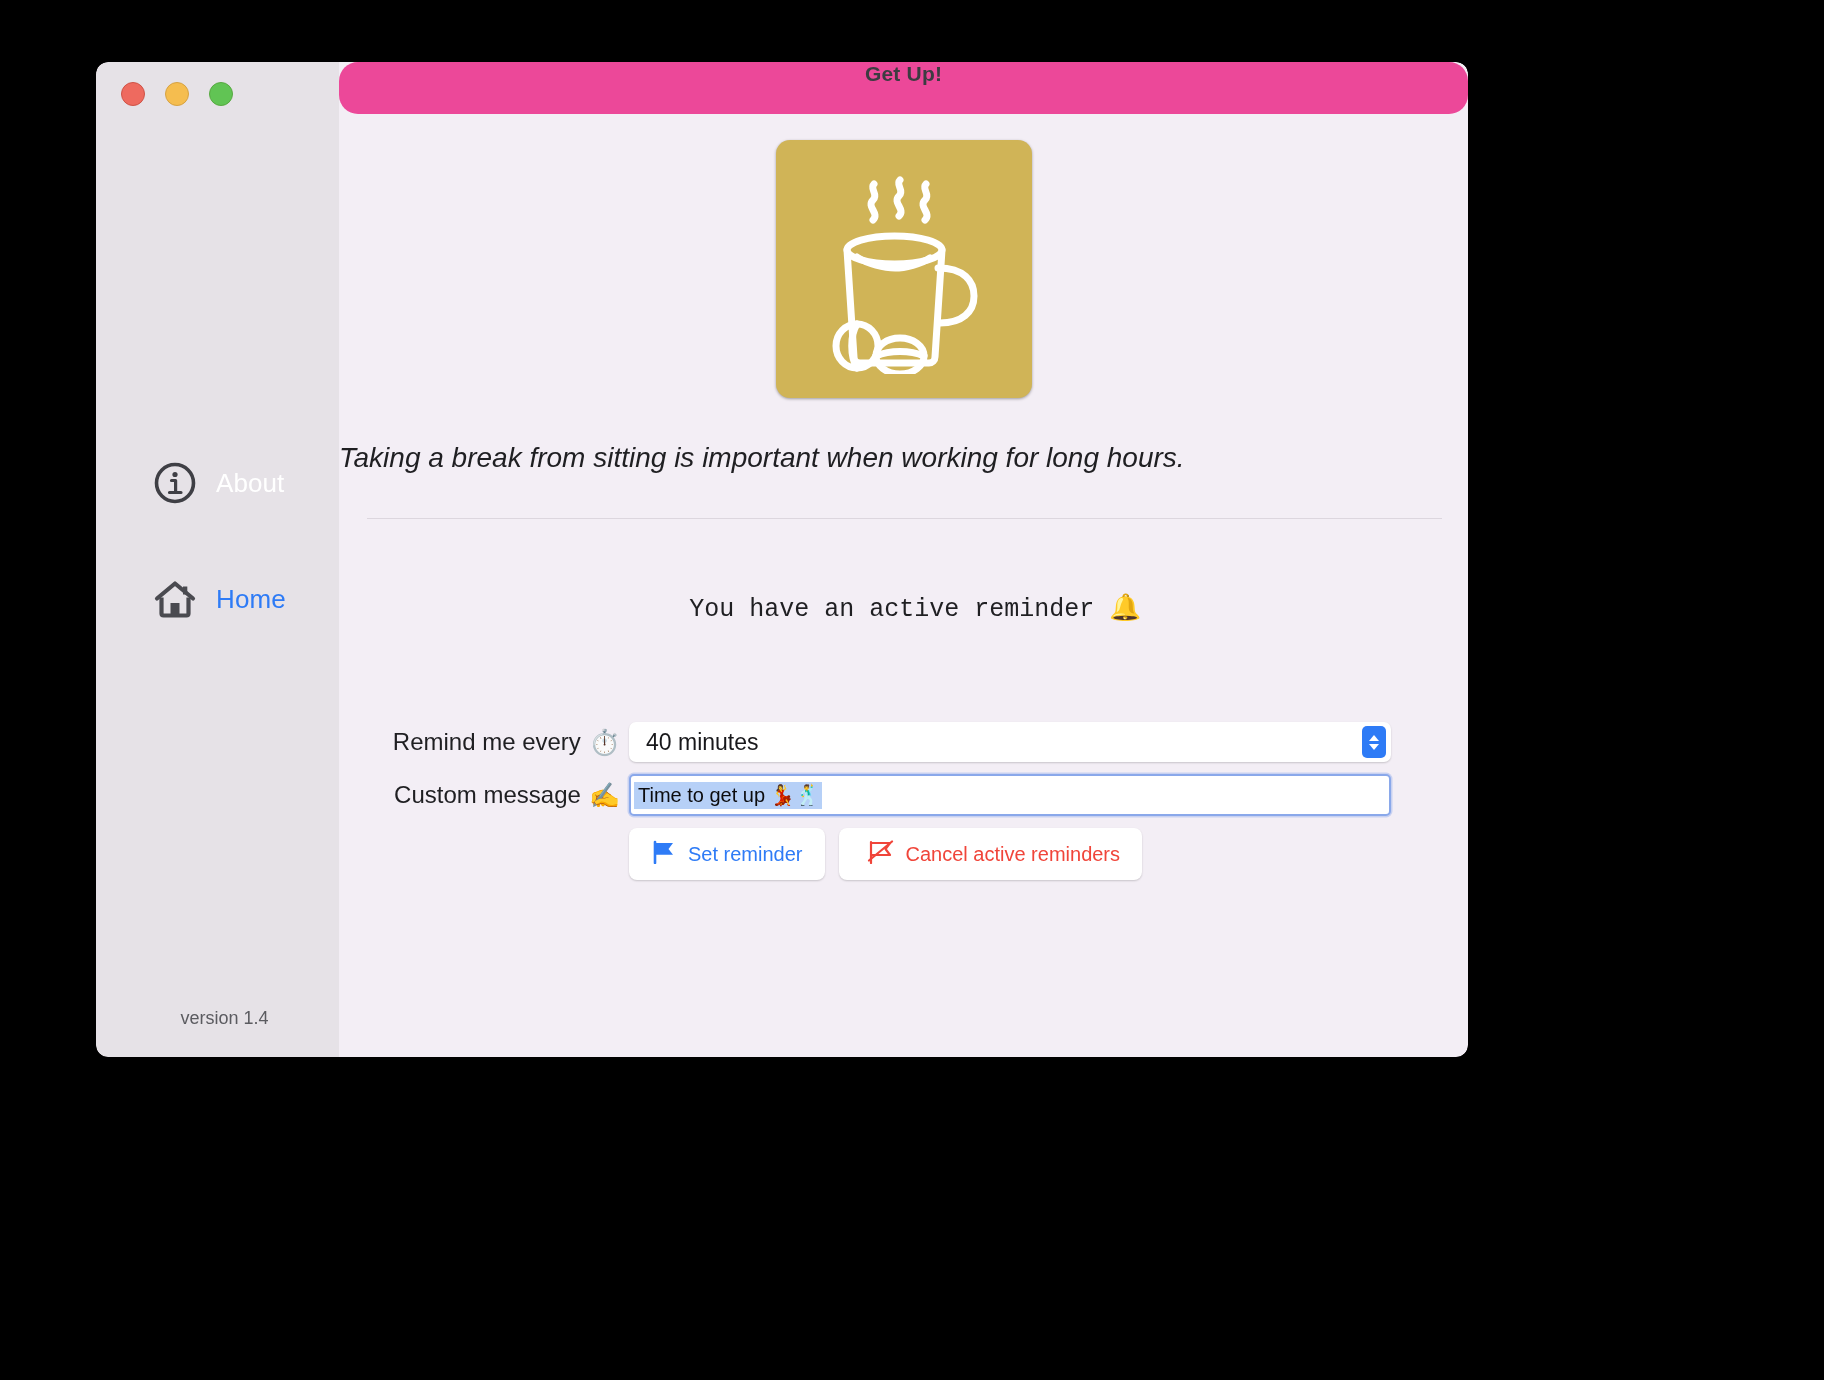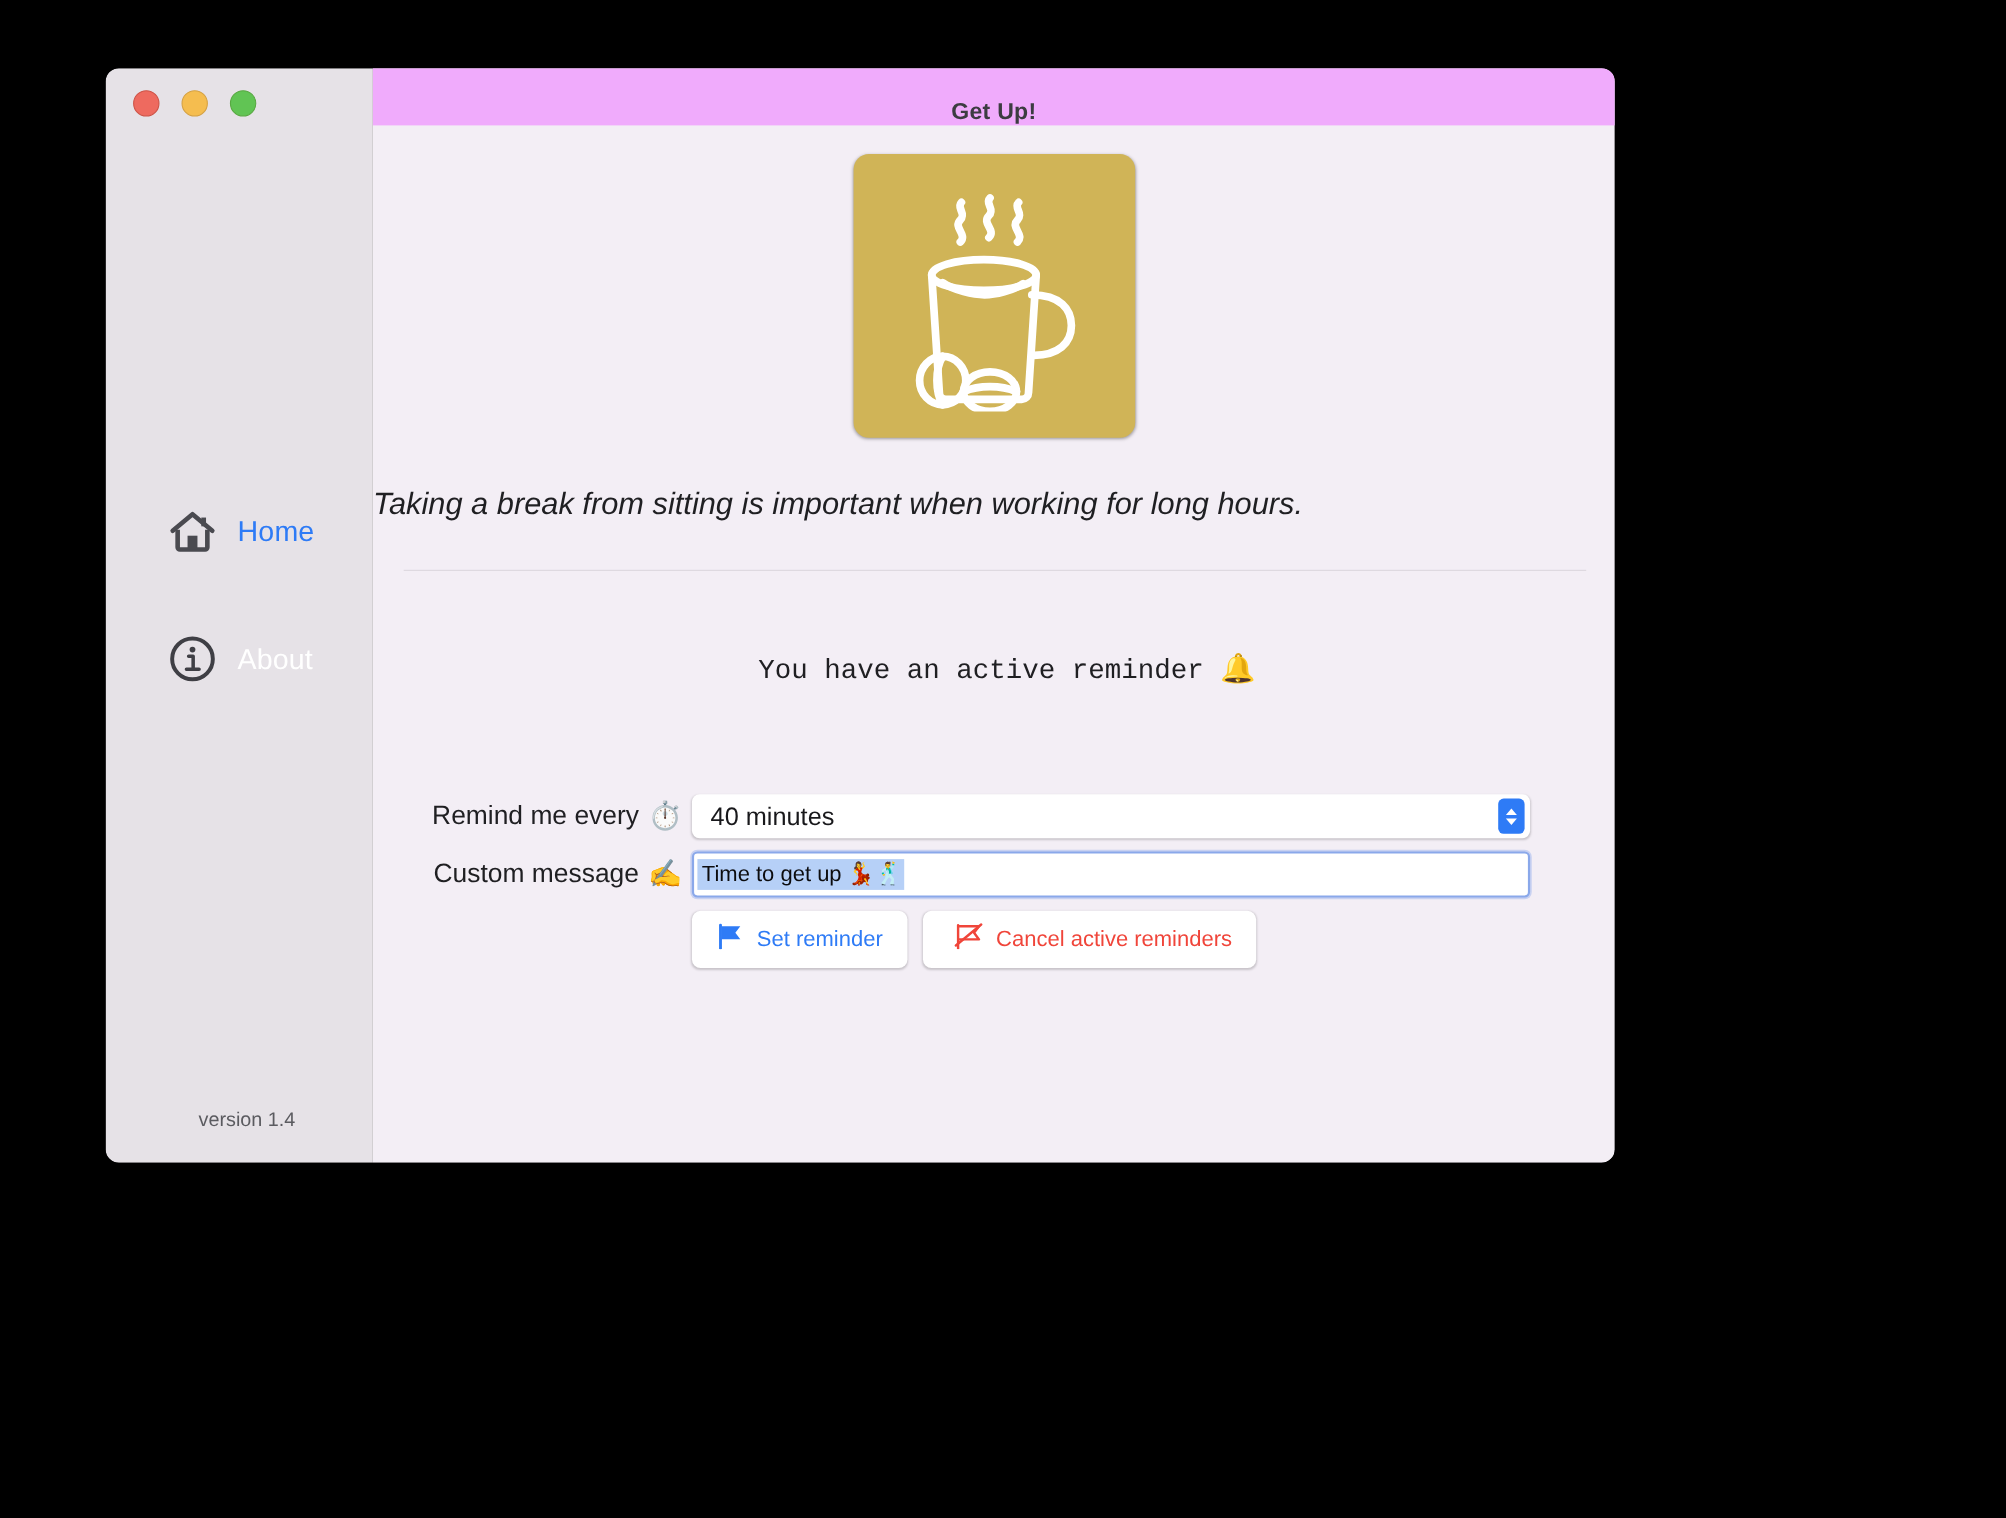--- a/index.html
+++ b/index.html
@@ -106,24 +106,25 @@
   
   .main {
     flex: 1 1 auto;
     background: #f3eef5;
     position: relative;
     border-top-right-radius: 12px;
     border-bottom-right-radius: 12px;
   }
   .titlebar {
     height: 52px;
-    background: #f0abfc;
-    display: flex;
-    align-items: flex-end;
+    background: #ec4899;
+    display: flex;
+    align-items: flex-start;
     justify-content: center;
+    border-radius: 19px;
   }
   .titlebar-text {
     font-size: 21px;
     font-weight: bold;
     color: #3c3c41;
     letter-spacing: 0.2px;
   }
 
   .app-icon {
     position: absolute;
@@ -306,44 +307,44 @@
 
     <div class="sidebar">
 
       <div class="traffic-lights">
         <span class="tl tl-close"></span>
         <span class="tl tl-min"></span>
         <span class="tl tl-max"></span>
       </div>
 
       <div class="nav">
+
+        <div class="nav-item">
+          <span class="nav-icon">
+            <svg width="46" height="46" viewBox="0 0 46 46">
+              <circle cx="23" cy="23" r="18.5" fill="none" stroke="#3f3f45" stroke-width="3.6"></circle>
+              <circle cx="23" cy="14.5" r="2.6" fill="#3f3f45"></circle>
+              <path d="M19.5 20.5 H23.6 V32.5 M17.5 32.5 H29" fill="none" stroke="#3f3f45" stroke-width="3.2" stroke-linecap="round" stroke-linejoin="round"></path>
+            </svg>
+          </span>
+          <span class="nav-label about">About</span>
+        </div>
 
         <div class="nav-item">
           <span class="nav-icon">
             <svg width="46" height="46" viewBox="0 0 46 46">
               <path d="M5 22.5 L23 7.5 L41 22.5" fill="none" stroke="#4a4a50" stroke-width="4.2" stroke-linecap="round" stroke-linejoin="round"></path>
               <path d="M9.5 21.5 V37.5 a2 2 0 0 0 2 2 H34.5 a2 2 0 0 0 2 -2 V21.5" fill="none" stroke="#4a4a50" stroke-width="4.2" stroke-linejoin="round"></path>
               <rect x="18.5" y="27" width="9" height="12.5" fill="#4a4a50"></rect>
               <rect x="31" y="10.5" width="4.3" height="8" fill="#4a4a50"></rect>
             </svg>
           </span>
           <span class="nav-label home">Home</span>
         </div>
 
-        <div class="nav-item">
-          <span class="nav-icon">
-            <svg width="46" height="46" viewBox="0 0 46 46">
-              <circle cx="23" cy="23" r="18.5" fill="none" stroke="#3f3f45" stroke-width="3.6"></circle>
-              <circle cx="23" cy="14.5" r="2.6" fill="#3f3f45"></circle>
-              <path d="M19.5 20.5 H23.6 V32.5 M17.5 32.5 H29" fill="none" stroke="#3f3f45" stroke-width="3.2" stroke-linecap="round" stroke-linejoin="round"></path>
-            </svg>
-          </span>
-          <span class="nav-label about">About</span>
-        </div>
-
       </div>
 
       <div class="version">version 1.4</div>
     </div>
 
     <div class="main">
 
       <div class="titlebar">
         <span class="titlebar-text">Get Up!</span>
       </div>

